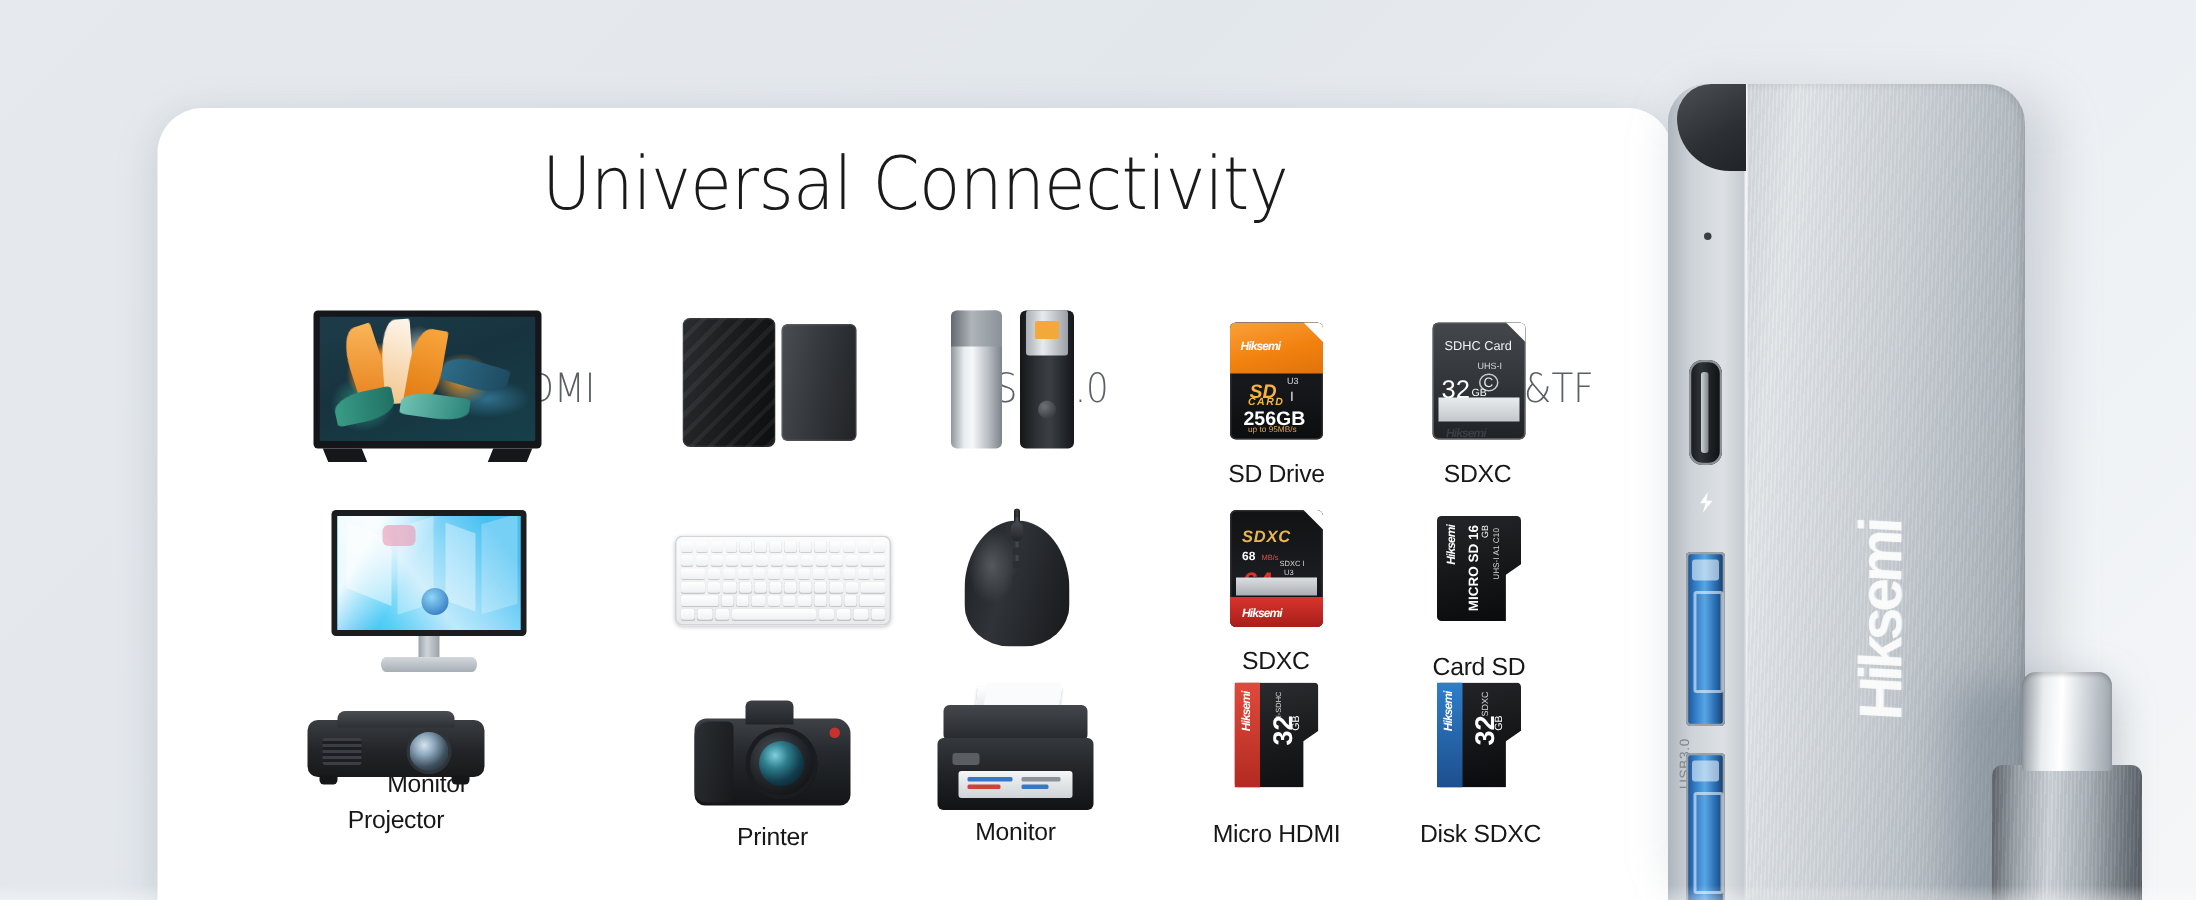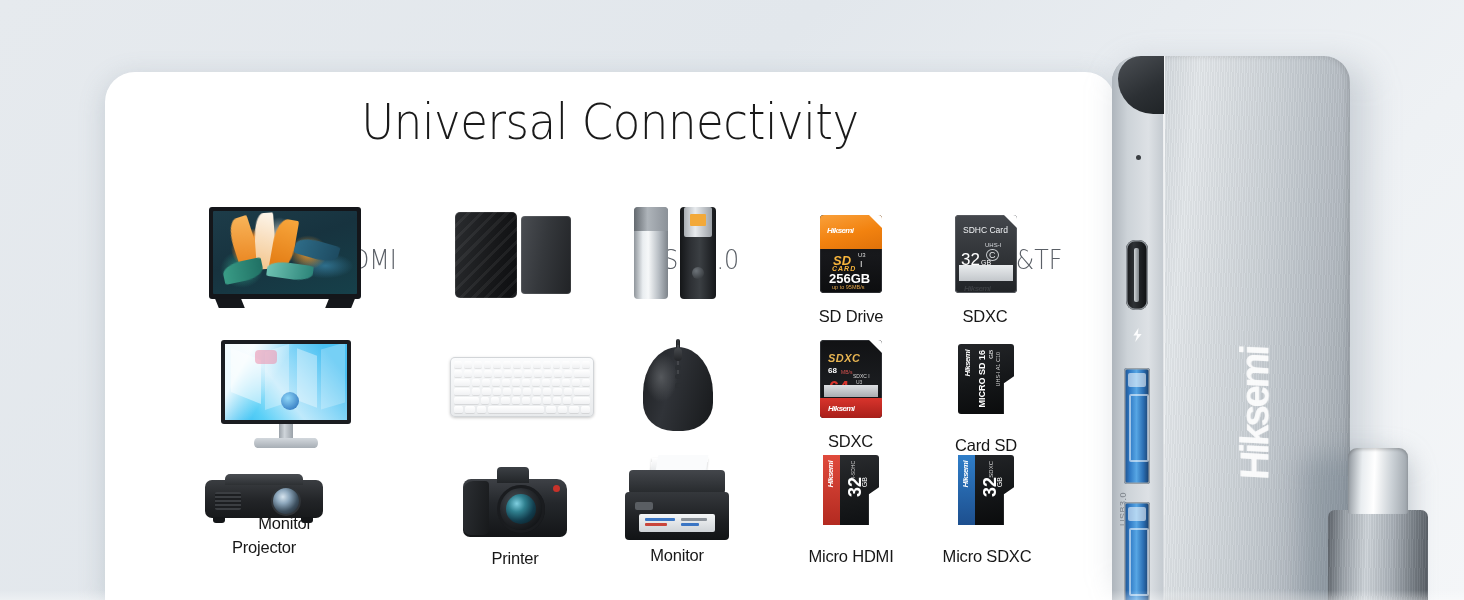--- a/index.html
+++ b/index.html
@@ -856,21 +856,21 @@
     <div class="art">
       <div class="msd">
         <div class="msd-shape msd-black"></div>
         <div class="msd-band blue"></div>
         <div class="vtext brand-v" style="top:6px; left:3px; font-size:8px;">Hiksemi</div>
         <div class="vtext" style="top:22px; left:22px; font-size:18px; font-weight:bold;">32</div>
         <div class="vtext" style="top:22px; left:38px; font-size:7px;">GB</div>
         <div class="vtext" style="top:6px; left:30px; font-size:6px; color:#dcdcdc;">SDXC</div>
       </div>
     </div>
-    <div class="caption" style="left:-30px; top:92px; width:118px;">Micro SDXC</div>
+    <div class="caption" style="left:-30px; top:92px; width:118px;">Disk SDXC</div>
   </div>
 
 </div>
 
 <div class="hub-wrap">
   <div class="hub-shadow"></div>
   <div class="hub-body"></div>
   <div class="hub-left-face"></div>
   <div class="hub-edge"></div>
   <div class="hub-corner"></div>

